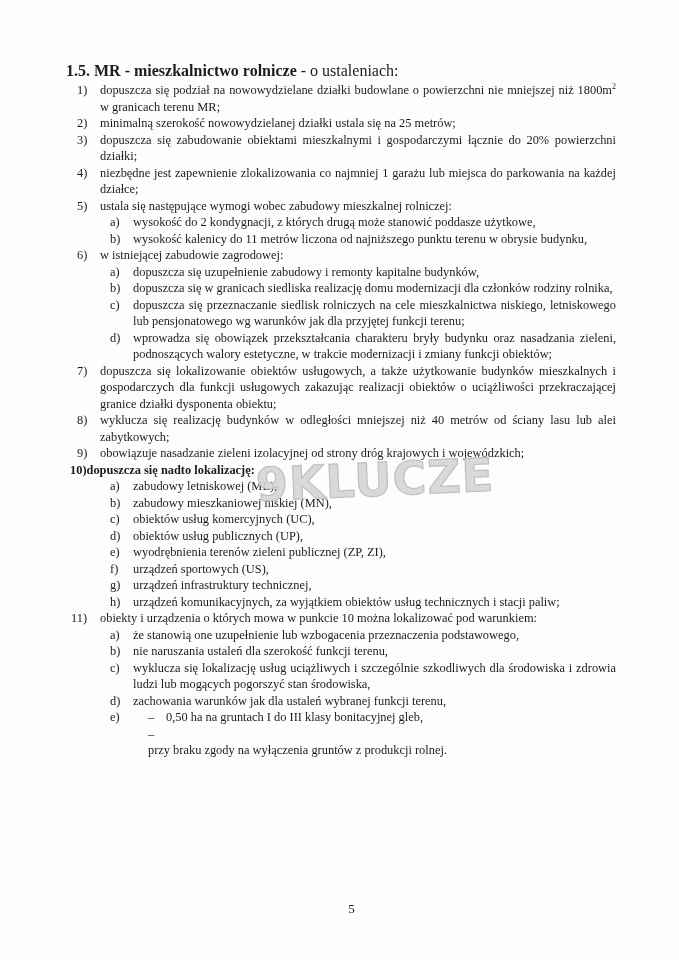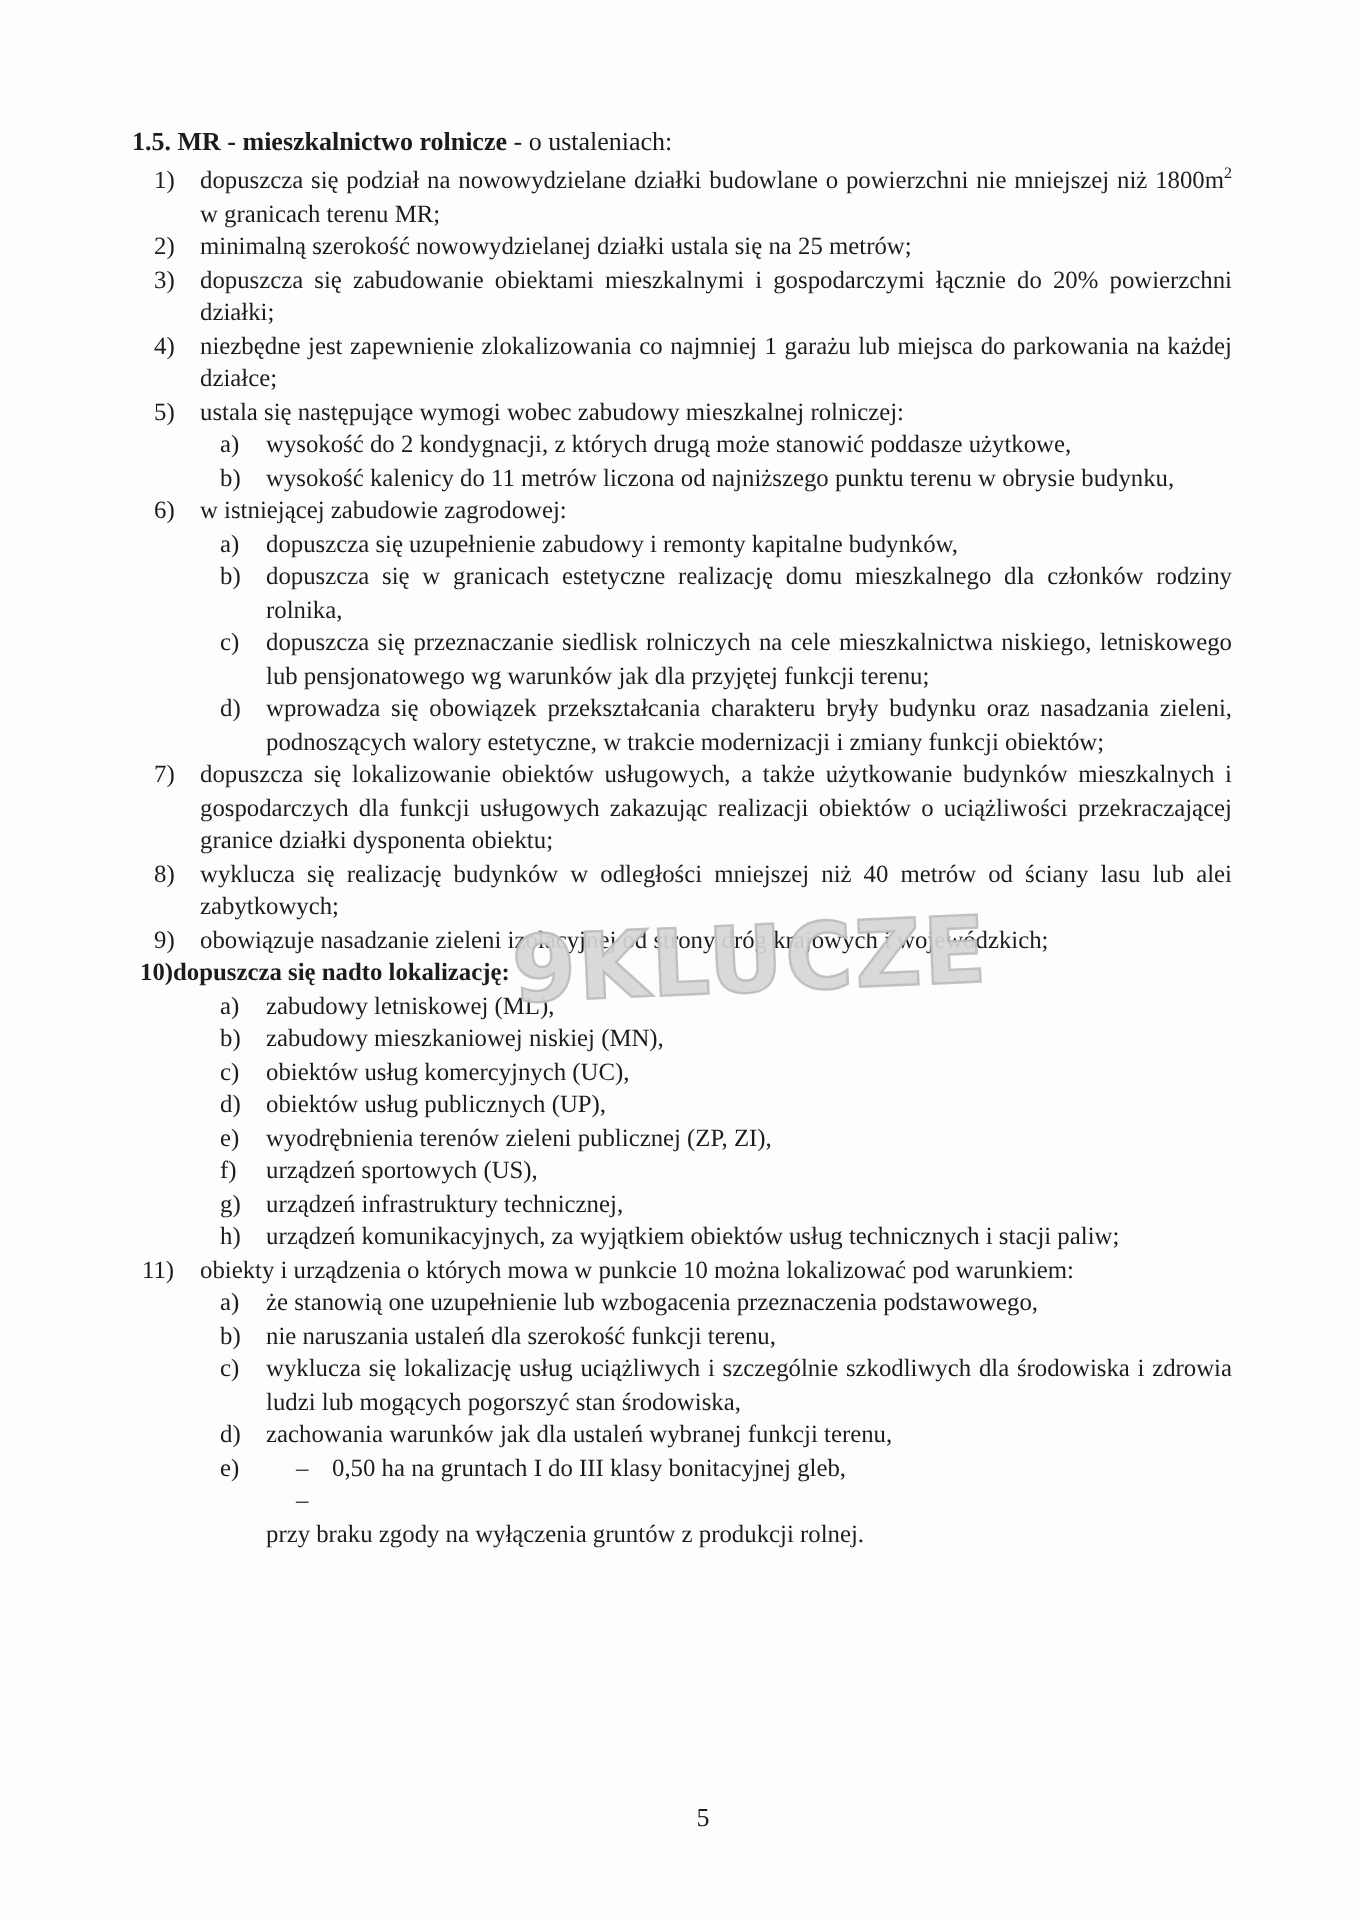--- a/index.html
+++ b/index.html
@@ -9,36 +9,36 @@
     background: #fdfdfd;
     font-family: "Liberation Serif", serif;
     color: #1c1c1c;
     position: relative;
     overflow: hidden;
   }
   .content {
     position: absolute; left: 66px; top: 62px; width: 550px;
     font-size: 12.4px; line-height: 16.5px;
   }
-  .heading { font-size: 13px; line-height: 17px; margin-bottom: 3px; }
+  .heading { font-size: 16px; line-height: 17px; margin-bottom: 3px; }
   .hb { font-weight: bold; }
   .item { display: flex; }
   .num { flex: none; width: 34px; white-space: pre; }
   .num.pad1 { padding-left: 11px; }
   .num.pad2 { padding-left: 5px; }
   .num.tight { width: auto; padding-left: 4px; }
   .body { flex: 1; text-align: justify; }
   .bold { font-weight: bold; }
   .subs { margin-left: 44px; }
   .sub { display: flex; }
   .snum { flex: none; width: 23px; }
   .sbody { flex: 1; text-align: justify; }
   .dashrow { display: flex; margin-left: 15px; }
   .dash { flex: none; width: 18px; }
-  .cont { }
+  .cont { margin-left: 15px; }
   sup { font-size: 8px; line-height: 0; vertical-align: super; }
   .watermark {
     position: absolute; left: 256px; top: 462px;
     font-family: "DejaVu Sans", sans-serif;
     font-weight: bold; font-size: 46px; line-height: 46px;
     letter-spacing: 1px;
     color: rgba(214,214,214,0.92);
     -webkit-text-stroke: 1.2px rgba(187,187,187,0.9);
     transform: rotate(-2.5deg); transform-origin: left center;
     z-index: 5; user-select: none; pointer-events: none;
@@ -96,21 +96,21 @@
     <span class="num pad1">6)</span>
     <div class="body">w istniejącej zabudowie zagrodowej:</div>
   </div>
   <div class="subs">
     <div class="sub">
       <span class="snum">a)</span>
       <div class="sbody">dopuszcza się uzupełnienie zabudowy i remonty kapitalne budynków,</div>
     </div>
     <div class="sub">
       <span class="snum">b)</span>
-      <div class="sbody">dopuszcza się w granicach estetyczne realizację domu mieszkalnego dla członków rodziny rolnika,</div>
+      <div class="sbody">dopuszcza się w granicach siedliska realizację domu modernizacji dla członków rodziny rolnika,</div>
     </div>
     <div class="sub">
       <span class="snum">c)</span>
       <div class="sbody">dopuszcza się przeznaczanie siedlisk rolniczych na cele mieszkalnictwa niskiego, letniskowego lub pensjonatowego wg warunków jak dla przyjętej funkcji terenu;</div>
     </div>
     <div class="sub">
       <span class="snum">d)</span>
       <div class="sbody">wprowadza się obowiązek przekształcania charakteru bryły budynku oraz nasadzania zieleni, podnoszących walory estetyczne, w trakcie modernizacji i zmiany funkcji obiektów;</div>
     </div>
   </div>

